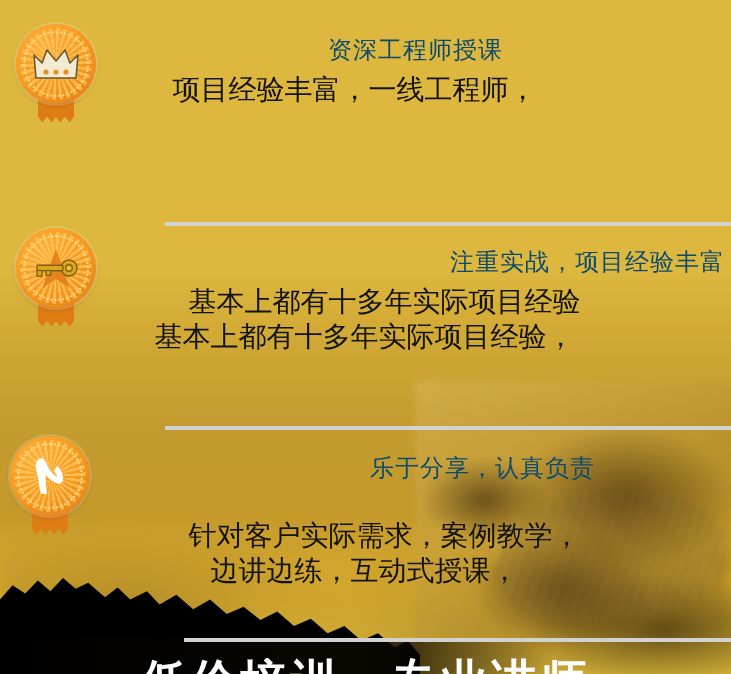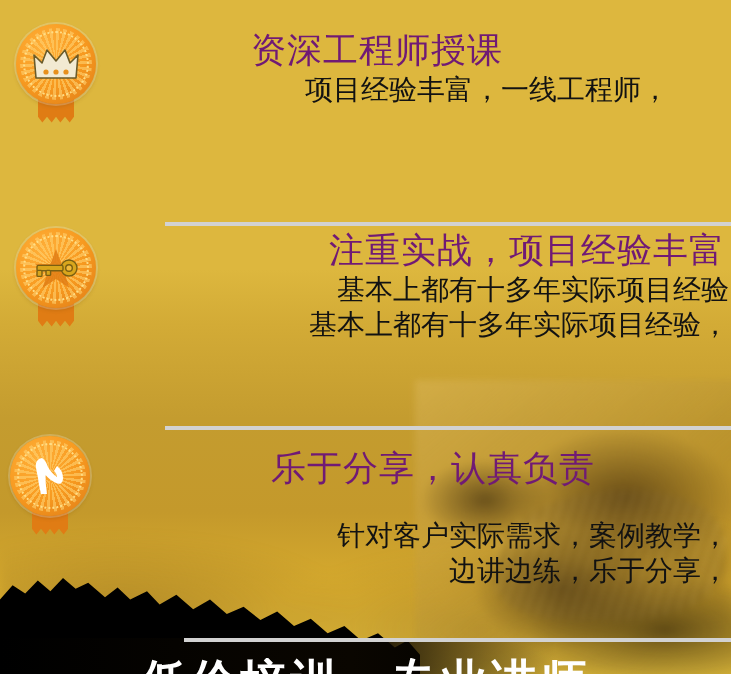--- a/index.html
+++ b/index.html
@@ -184,47 +184,47 @@
   #divider-2 { left: 165px; top: 0px;  width: 566px; }
   #divider-3 { left: 184px; top: 208px; width: 547px; }
 
   .text-col {
     position: absolute;
     left: 0;
     width: 731px;
     top: 12px;
   }
   .heading {
-    color: #701a75;
-    font-size: 35px;
+    color: #0c4a6e;
+    font-size: 24px;
     line-height: 44px;
     font-weight: 400;
     letter-spacing: 1px;
     white-space: nowrap;
     text-align: right;
     padding-right: 2px;
   }
   .body-text {
     color: #121212;
     font-size: 28px;
     line-height: 35px;
     font-weight: 400;
     letter-spacing: 0px;
-    text-align: right;
+    text-align: center;
     padding-right: 2px;
     text-indent: 0;
   }
   .body-text .line { white-space: nowrap; display: block; }
   .body-text .line.indent { padding-left: 40px; }
 
   #row-1 .text-col { top: 10px; }
   #row-1 .heading  { padding-right: 228px; }
   #row-1 .body-text { padding-right: 62px; }
 
-  #row-2 .text-col { top: 6px; }
+  #row-2 .text-col { top: 18px; }
   #row-2 .heading  { padding-right: 6px; }
   #row-2 .body-text { padding-right: 2px; }
 
   #row-3 .text-col { top: 16px; }
   #row-3 .heading  { padding-right: 136px; padding-left: 29px; }
   #row-3 .body-text { padding-right: 2px; margin-top: 28px; }
 
   
   #bottom-headline {
     position: absolute;
@@ -317,21 +317,21 @@
                      C18 24 22 27 26 29 C30 31 33 29 33 24 C33 19 31 15 27 12 L24 17
                      C26 19 27 21 27 23 C24 21 20 17 18 13 C16.6 9 15.2 6 12 4 Z" fill="#ffffff"></path>
           </svg>
         </div>
       </div>
     </div>
     <div class="text-col">
       <div class="heading">乐于分享，认真负责</div>
       <div class="body-text">
         <span class="line indent">针对客户实际需求，案例教学，</span>
-        <span class="line">边讲边练，乐于分享，</span>
+        <span class="line">边讲边练，互动式授课，</span>
       </div>
     </div>
     <div class="divider" id="divider-3"></div>
   </div>
 
   <div id="bottom-headline">低价培训、专业讲师</div>
 
 </div>
 
 </body></html>

